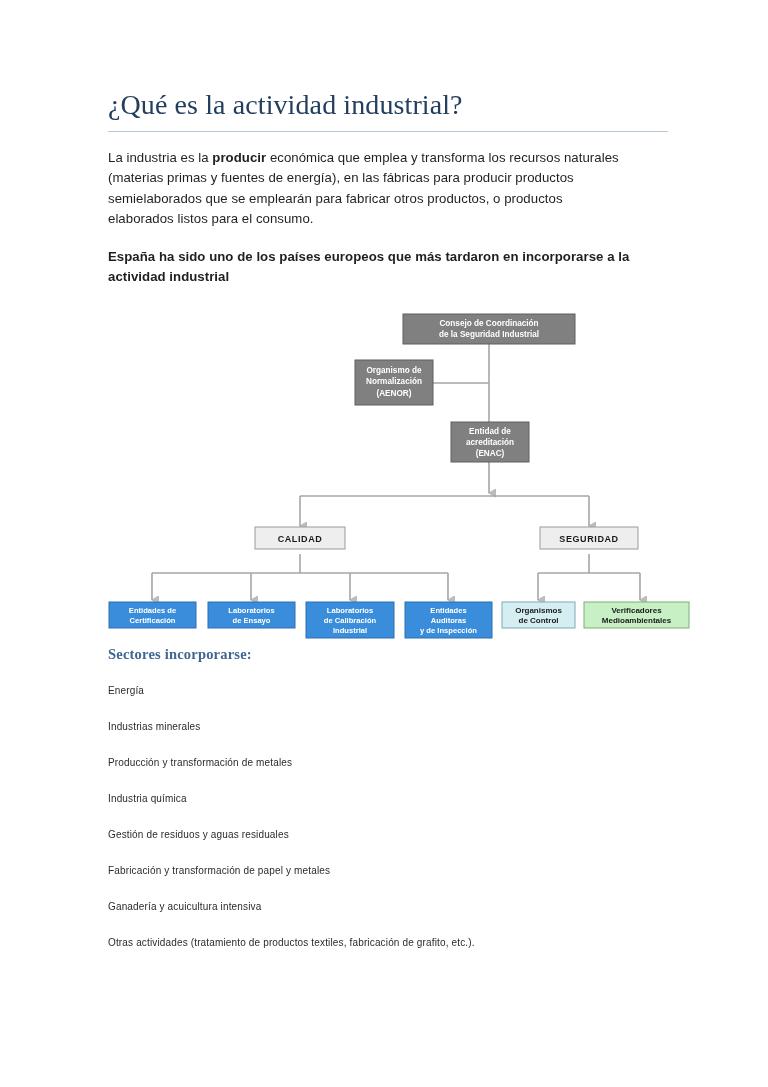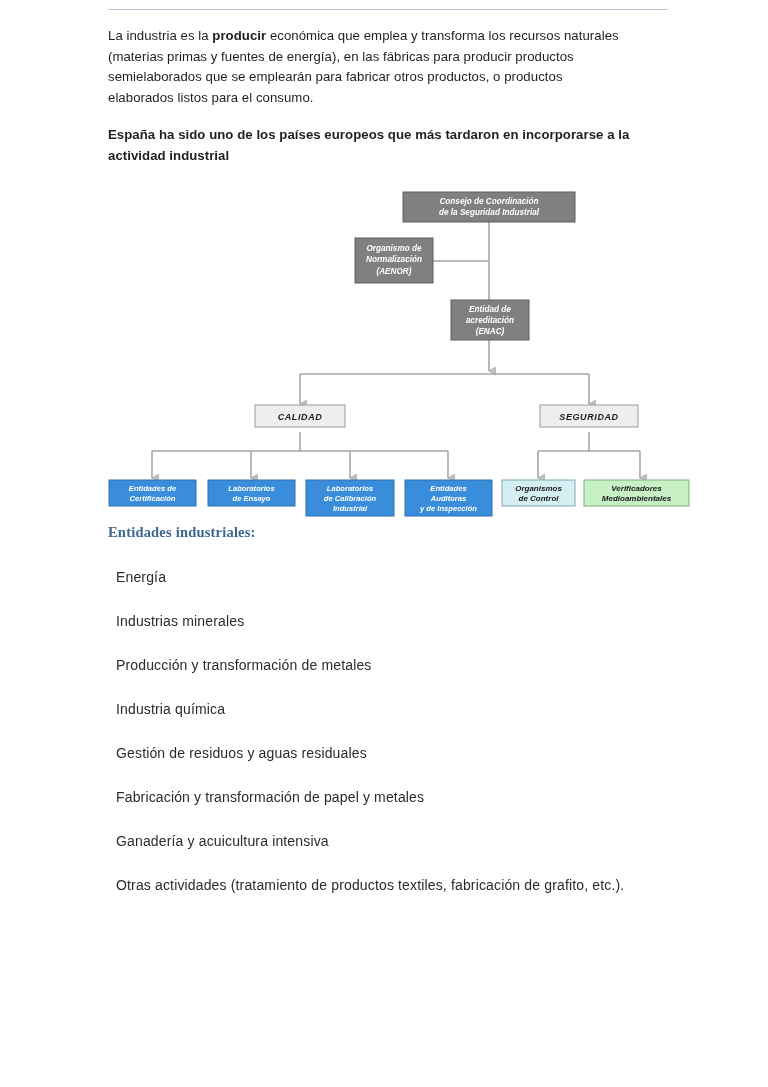--- a/index.html
+++ b/index.html
@@ -53,56 +53,56 @@
   .para-1 { margin-top: 16px; width: 516px; }
   .para-2 { margin-top: 17px; width: 540px; font-weight: bold; }
   .para b { font-weight: bold; }
 
   .diagram-wrap {
     position: relative;
     margin-top: 22px;
     width: 600px;
     height: 330px;
     margin-left: -8px;
-    font-style: italic;
   }
   .diagram-wrap svg {
     display: block;
   }
 
   .section-head {
     font-family: "Liberation Serif", serif;
     font-size: 14.5px;
     font-weight: bold;
     color: #3f6791;
     margin: 0;
     padding-top: 6px;
     letter-spacing: 0.2px;
   }
   .sector-item {
-    font-size: 14px;
+    font-size: 10px;
     line-height: 16px;
     color: #2b2b2b;
-    margin: 8px;
+    margin: 0;
     padding-top: 20px;
     letter-spacing: 0.15px;
   }
   .sector-item:first-of-type { padding-top: 22px; }
 
   .node-text {
     font-family: "Liberation Sans", sans-serif;
     font-weight: bold;
   }
 </style>
 </head>
 <body>
 
 <div class="page">
   <div class="content">
 
+    <h1 class="doc-title">¿Qué es la actividad industrial?</h1>
     <div class="title-rule"></div>
 
     <p class="para para-1"><span>La industria es la </span><b>producir</b><span> económica que emplea y transforma los recursos naturales (materias primas y fuentes de energía),  en las fábricas para producir productos semielaborados que se emplearán para fabricar otros productos, o productos elaborados listos para el consumo.</span></p>
 
     <p class="para para-2">España ha sido uno de los países europeos que más tardaron en incorporarse a la actividad industrial</p>
 
     <div class="diagram-wrap">
       <svg width="600" height="330" viewBox="0 0 600 330" xmlns="http://www.w3.org/2000/svg">
         <defs>
           <marker id="arrowDown" markerWidth="9" markerHeight="8" refX="4.5" refY="7.2" orient="auto" markerUnits="userSpaceOnUse">
@@ -197,21 +197,21 @@
         </g>
 
         <g>
           <rect x="484" y="292" width="105" height="26" fill="#c7f0c4" stroke="#7fae7c" stroke-width="1"></rect>
           <text class="node-text" x="536.5" y="303" text-anchor="middle" font-size="8" fill="#1a1a1a">Verificadores</text>
           <text class="node-text" x="536.5" y="313" text-anchor="middle" font-size="8" fill="#1a1a1a">Medioambientales</text>
         </g>
       </svg>
     </div>
 
-    <h2 class="section-head">Entidades industriales:</h2>
+    <h2 class="section-head">Sectores incorporarse:</h2>
 
     <p class="sector-item">Energía</p>
     <p class="sector-item">Industrias minerales</p>
     <p class="sector-item">Producción y transformación de metales</p>
     <p class="sector-item">Industria química</p>
     <p class="sector-item">Gestión de residuos y aguas residuales</p>
     <p class="sector-item">Fabricación y transformación de papel y metales</p>
     <p class="sector-item">Ganadería y acuicultura intensiva</p>
     <p class="sector-item">Otras actividades  (tratamiento de productos textiles, fabricación de grafito, etc.).</p>
 

